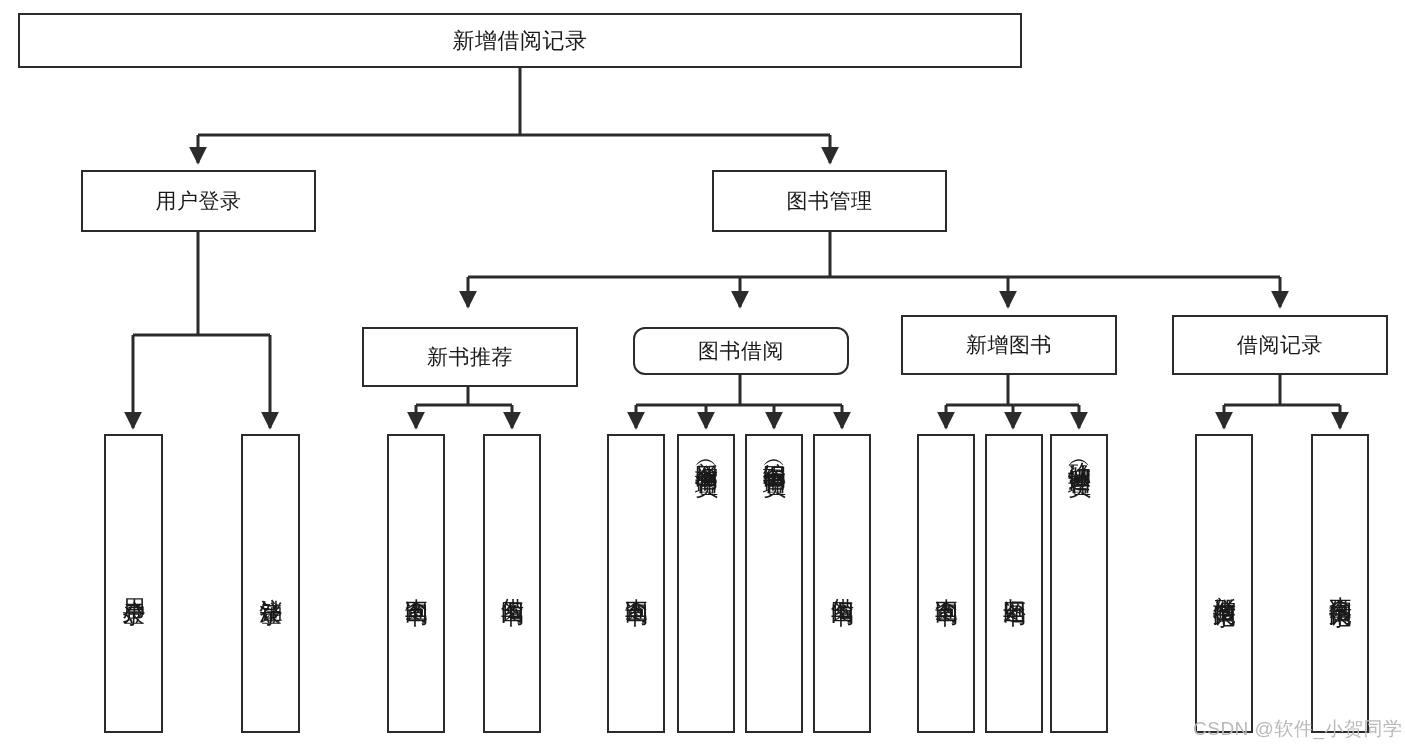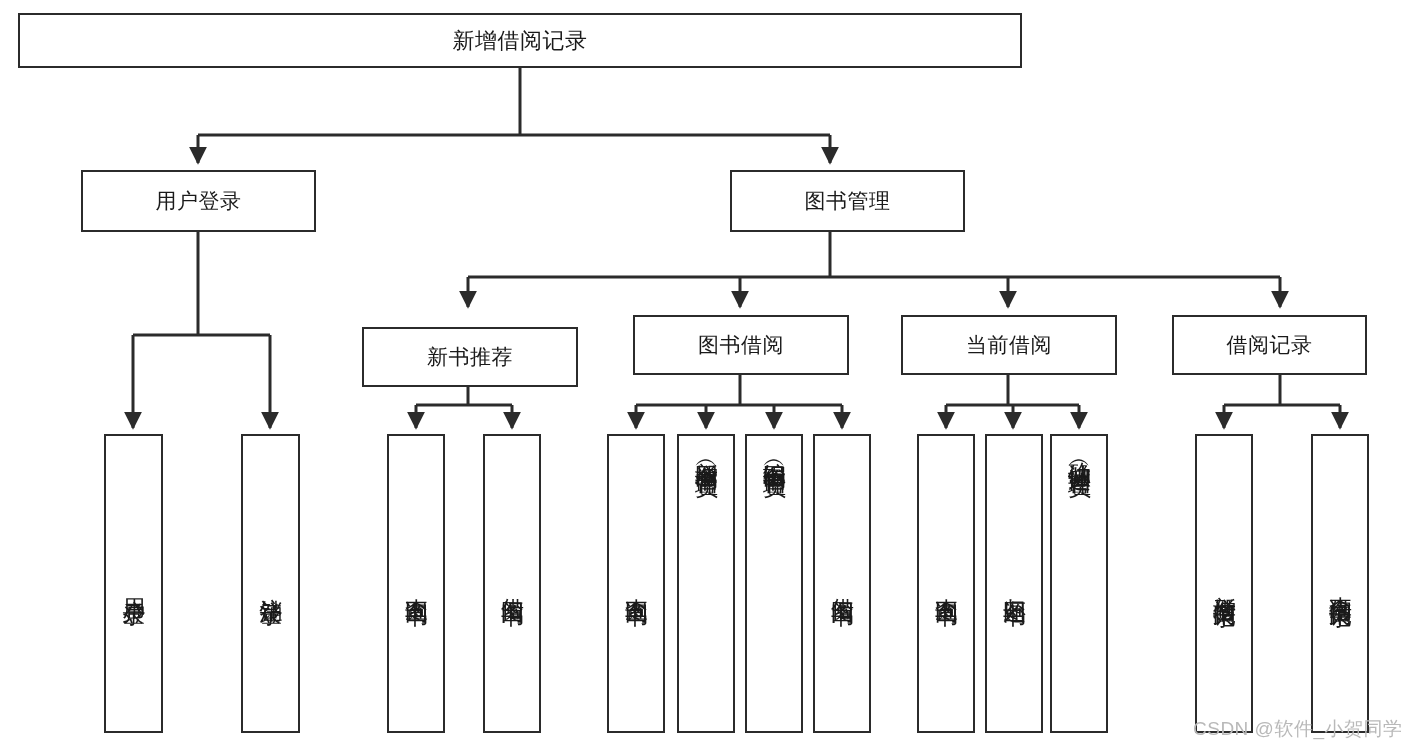--- a/index.html
+++ b/index.html
@@ -129,34 +129,34 @@
     </g>
   </svg>
 
   <div class="node horiz root" style="left:18px; top:13px; width:1004px; height:55px;">
     <span class="label">新增借阅记录</span>
   </div>
 
   <div class="node horiz" style="left:81px; top:170px; width:235px; height:62px;">
     <span class="label">用户登录</span>
   </div>
-  <div class="node horiz" style="left:730px; top:170px; width:235px; height:62px;">
+  <div class="node horiz" style="left:712px; top:170px; width:235px; height:62px;">
     <span class="label">图书管理</span>
   </div>
 
   <div class="node horiz" style="left:362px; top:315px; width:216px; height:60px;margin-top:12px;">
     <span class="label">新书推荐</span>
   </div>
-  <div class="node horiz" style="left:633px; top:315px; width:216px; height:60px;">
+  <div class="node horiz" style="left:633px; top:327px; width:216px; height:48px;border-radius:12px;">
     <span class="label">图书借阅</span>
   </div>
   <div class="node horiz" style="left:901px; top:315px; width:216px; height:60px;">
-    <span class="label">当前借阅</span>
-  </div>
-  <div class="node horiz" style="left:1172px; top:315px; width:195px; height:60px;">
+    <span class="label">新增图书</span>
+  </div>
+  <div class="node horiz" style="left:1172px; top:315px; width:216px; height:60px;">
     <span class="label">借阅记录</span>
   </div>
 
   <div class="node vert centered" style="left:104px; top:434px; width:59px; height:299px;">
     <span class="label">用户登录</span>
   </div>
   <div class="node vert centered" style="left:241px; top:434px; width:59px; height:299px;">
     <span class="label">注销登录</span>
   </div>
 

